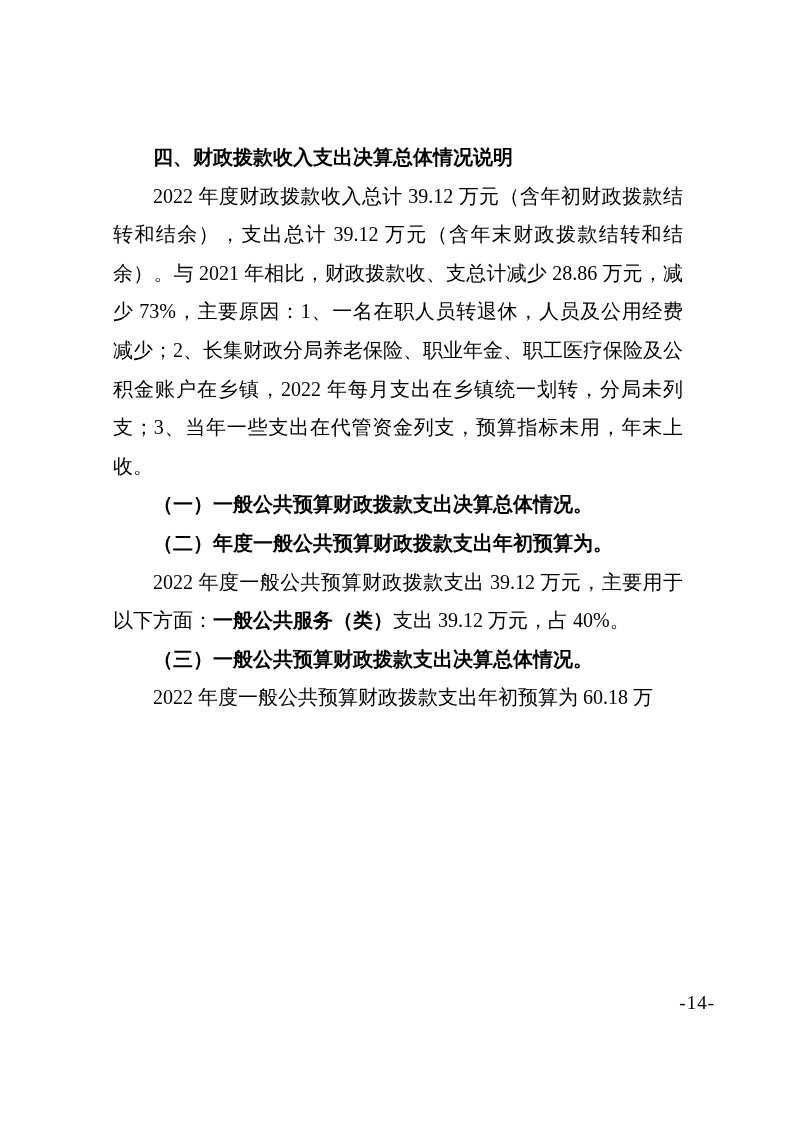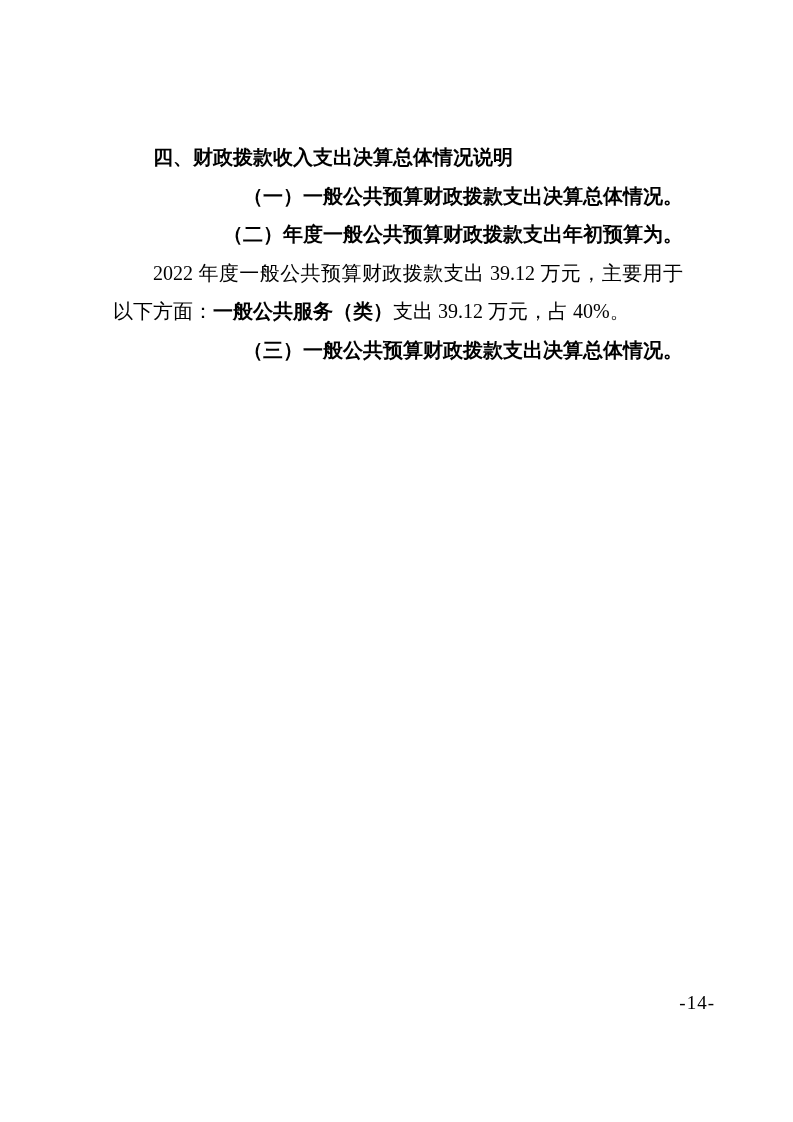--- a/index.html
+++ b/index.html
@@ -32,40 +32,42 @@
     word-break: break-all;
   }
   .block:lang(zh) { text-justify: inter-ideograph; }
   .heading1 {
     font-weight: bold;
     font-family: "Liberation Sans", "DejaVu Sans", sans-serif;
     text-align: left;
   }
   .heading2 {
     font-weight: bold;
-    text-align: right;
+    text-align: left;
   }
   .bold {
     font-weight: bold;
   }
   .page-number {
     position: absolute;
     top: 992px;
     right: 104px;
     font-size: 19px;
     line-height: 22px;
     font-family: "Liberation Serif", "DejaVu Serif", serif;
     letter-spacing: 1px;
   }
 </style>
 </head>
 <body>
 
 <div class="page" lang="zh">
   <main class="content">
       <p class="block heading1"><span class="bold">四、财政拨款收入支出决算总体情况说明</span></p>
+      <p class="block paragraph"><span>2022 年度财政拨款收入总计 39.12 万元（含年初财政拨款结转和结余），支出总计 39.12 万元（含年末财政拨款结转和结余）。与 2021 年相比，财政拨款收、支总计减少 28.86 万元，减少 73%，主要原因：1、一名在职人员转退休，人员及公用经费减少；2、长集财政分局养老保险、职业年金、职工医疗保险及公积金账户在乡镇，2022 年每月支出在乡镇统一划转，分局未列支；3、当年一些支出在代管资金列支，预算指标未用，年末上收。</span></p>
       <p class="block heading2"><span class="bold">（一）一般公共预算财政拨款支出决算总体情况。</span></p>
       <p class="block heading2"><span class="bold">（二）年度一般公共预算财政拨款支出年初预算为。</span></p>
       <p class="block paragraph"><span>2022 年度一般公共预算财政拨款支出 39.12 万元，主要用于以下方面：</span><span class="bold">一般公共服务（类）</span><span>支出 39.12 万元，占 40%。</span></p>
       <p class="block heading2"><span class="bold">（三）一般公共预算财政拨款支出决算总体情况。</span></p>
+      <p class="block paragraph"><span>2022 年度一般公共预算财政拨款支出年初预算为 60.18 万</span></p>
     </main>
   <div class="page-number">-14-</div>
 </div>
 
 </body></html>

